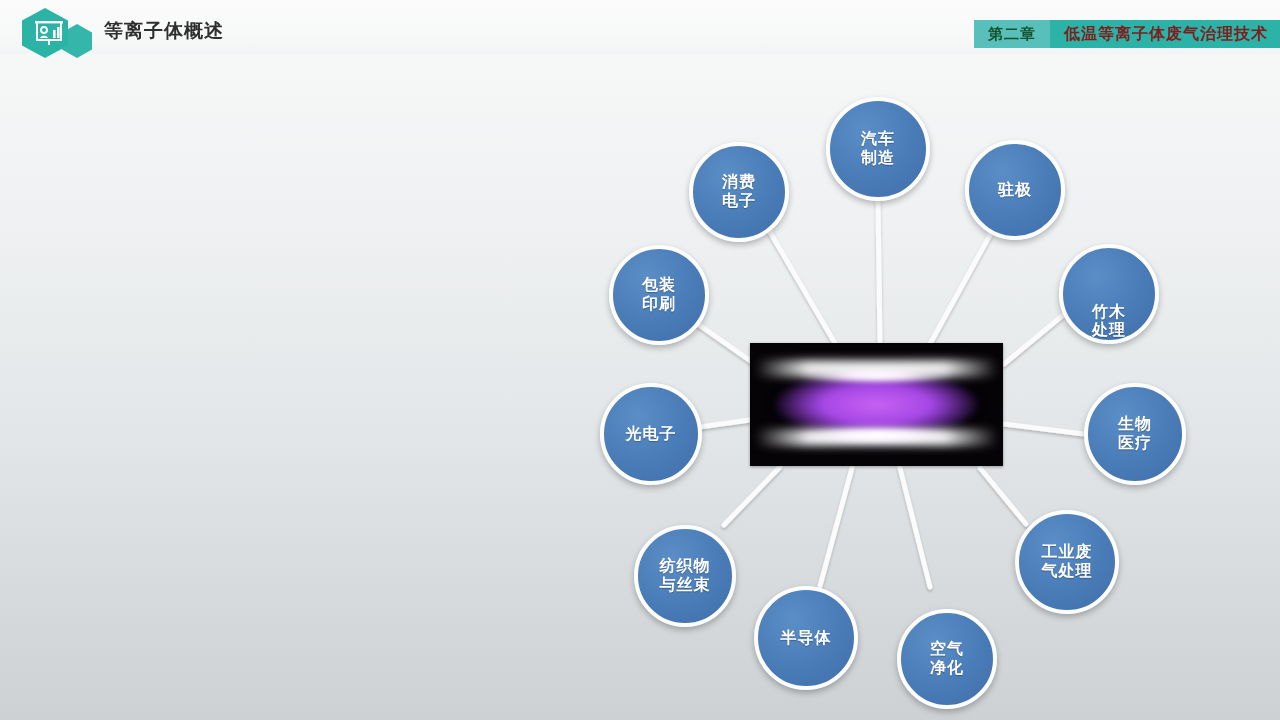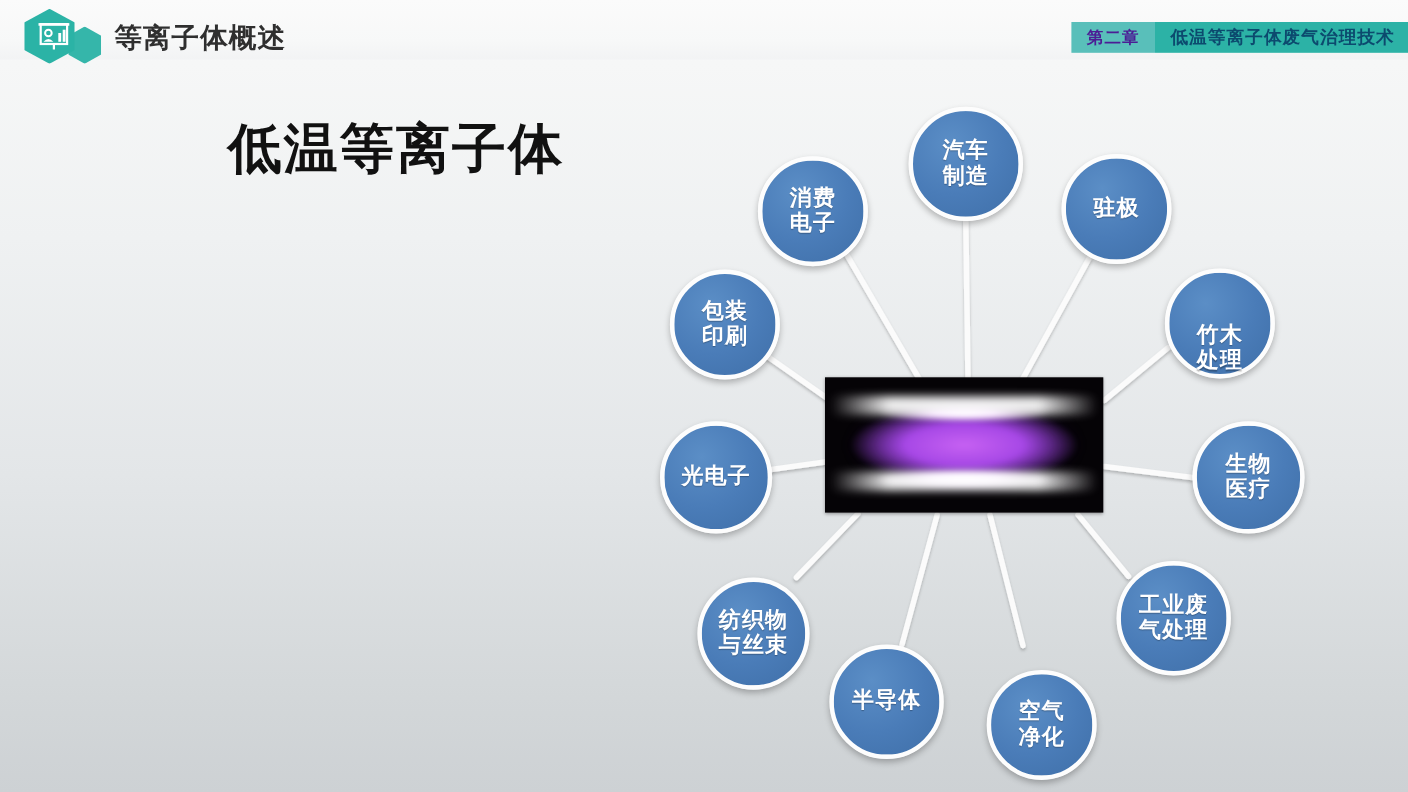--- a/index.html
+++ b/index.html
@@ -25,32 +25,32 @@
   }
   .hex-main {
     position:absolute; left:4px; top:2px; width:46px; height:50px;
     background:#2bb3a6;
     clip-path:polygon(50% 0%,100% 25%,100% 75%,50% 100%,0% 75%,0% 25%);
   }
   .hex-glyph { position:absolute; left:12px; top:12px; width:30px; height:26px; }
 
   .header-title {
     position:absolute; left:104px; top:18px;
-    font-size:25px; font-weight:bold; color:#2f2f2f; letter-spacing:1px;
+    font-size:19px; font-weight:bold; color:#2f2f2f; letter-spacing:1px;
     white-space:nowrap;
   }
 
   .chapter-band { position:absolute; right:0; top:20px; height:28px; display:flex; }
   .chapter-no {
-    background:#59bfba; color:#4c1d95; font-size:15px; font-weight:bold;
+    background:#59bfba; color:#14532d; font-size:15px; font-weight:bold;
     display:flex; align-items:center; justify-content:center;
     padding:0 14px; letter-spacing:1px;
   }
   .chapter-name {
-    background:#2cb2a6; color:#0c4a6e; font-size:16px; font-weight:bold;
+    background:#2cb2a6; color:#7f1d1d; font-size:16px; font-weight:bold;
     display:flex; align-items:center; justify-content:center;
     padding:0 12px 0 14px; letter-spacing:1px;
   }
 
   
   .main-title {
     position:absolute; left:150px; top:104px; width:420px;
     text-align:center; color:#111111;
     font-size:49px; font-weight:bold; line-height:1.32; letter-spacing:2px;
   }
@@ -86,21 +86,21 @@
   .plasma-edgeglow.bottom { top:70%; }
 
   .node {
     position:absolute;
     border-radius:50%;
     background:radial-gradient(circle at 36% 30%, #5b8ec6 0%, #4a7cb8 52%, #3f6fa8 100%);
     border:4px solid #fdfdfd;
     box-shadow:0 3px 6px rgba(0,0,0,.26);
     display:flex; align-items:center; justify-content:center;
     color:#ffffff; text-align:center;
-    font-size:20px; font-weight:bold; line-height:1.16;
+    font-size:16px; font-weight:bold; line-height:1.16;
     letter-spacing:1px;
     text-shadow:0 1px 1px rgba(0,0,0,.28);
   }
   .node span { display:block; padding:0 4px; }
 </style>
 </head>
 <body>
 
 <div class="slide">
 
@@ -123,21 +123,20 @@
 
     <div class="header-title">等离子体概述</div>
 
     <div class="chapter-band">
       <div class="chapter-no">第二章</div>
       <div class="chapter-name">低温等离子体废气治理技术</div>
     </div>
   </div>
 
   <div class="main-title">
-    <span class="l1">低温等离子体</span>
   </div>
 
   <div class="diagram">
 
     <svg class="lines" viewBox="0 0 1280 720">
       <defs>
         <filter id="lineshadow" x="-50%" y="-50%" width="200%" height="200%">
           <feDropShadow dx="0" dy="2" stdDeviation="1.6" flood-color="#000000" flood-opacity="0.22"></feDropShadow>
         </filter>
       </defs>

